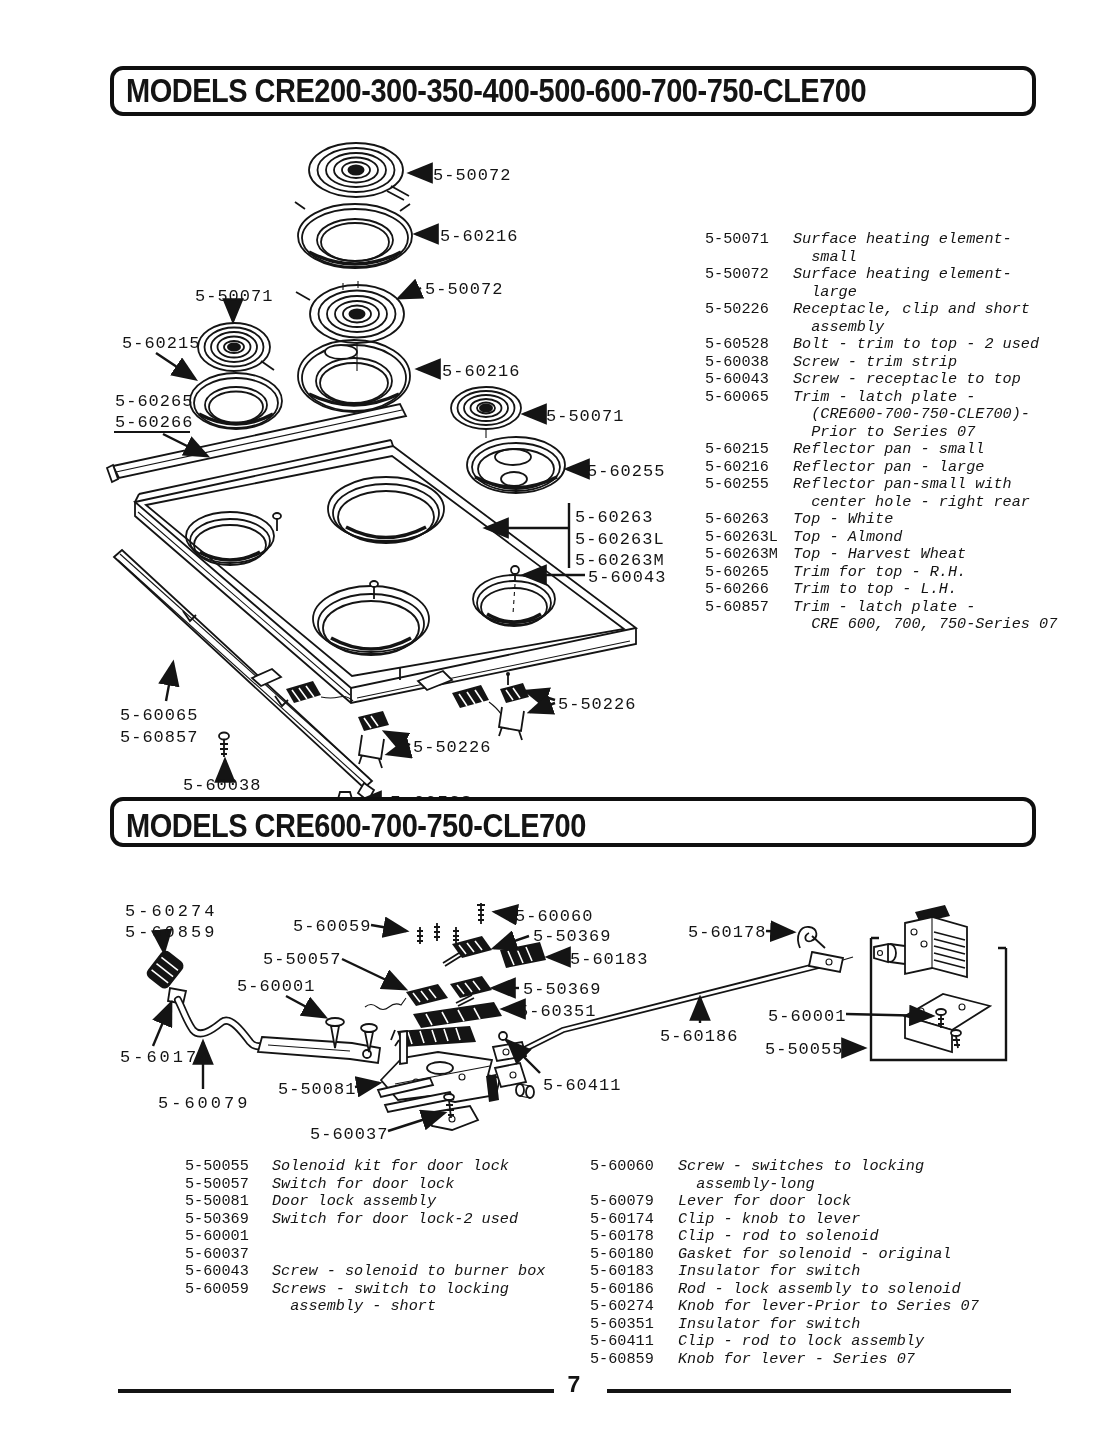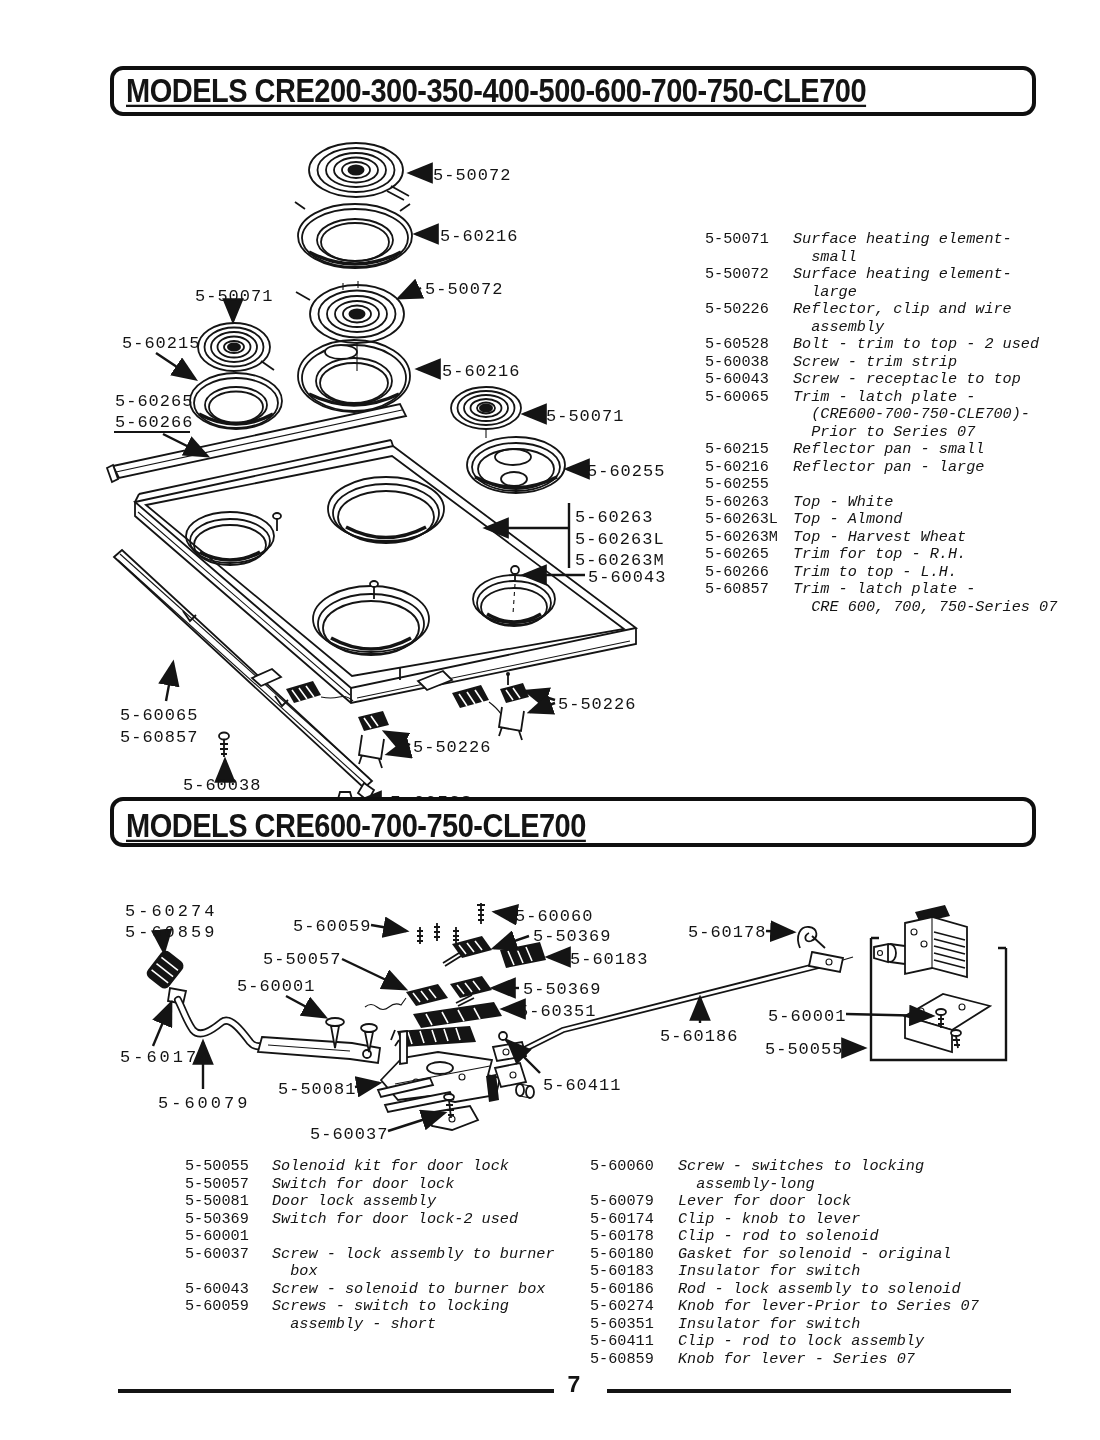--- a/index.html
+++ b/index.html
@@ -1,19 +1,19 @@
 <!DOCTYPE html>
 <html><head>
 <meta charset="utf-8">
 <style>
   html,body{margin:0;padding:0;background:#ddd;}
   .sheet{position:relative;width:1100px;height:1440px;background:#fff;overflow:hidden;
          font-family:"Liberation Mono",monospace;color:#141414;}
   .banner{position:absolute;left:110px;width:926px;height:50px;border:4px solid #0f0f0f;
-          border-radius:13px;background:#fff;display:flex;align-items:center;box-sizing:border-box;text-decoration:underline;}
+          border-radius:13px;background:#fff;display:flex;align-items:center;box-sizing:border-box;}
   .banner span{font-family:"Liberation Sans",sans-serif;font-weight:700;font-size:29px;
           letter-spacing:-0.5px;padding-left:12px;white-space:nowrap;
           transform:scaleY(1.15);transform-origin:left center;}
   #banner1{top:66px;} #banner2{top:797px;align-items:flex-end;}
   svg{position:absolute;left:0;}
   #diagram1{top:140px;} #diagram2{top:895px;}
   .plist{position:absolute;font-size:15.2px;line-height:17.5px;}
   #plist1{left:705px;top:231px;}
   #plist2L{left:185px;top:1158px;}
   #plist2R{left:590px;top:1158px;}
@@ -285,21 +285,21 @@
       </div>
 
       <div class="prow">
         <span class="pnum">5-50072</span>
         <span class="pdesc">Surface heating element-
   large</span>
       </div>
 
       <div class="prow">
         <span class="pnum">5-50226</span>
-        <span class="pdesc">Reflector, clip and wire
+        <span class="pdesc">Receptacle, clip and short
   assembly</span>
       </div>
 
       <div class="prow">
         <span class="pnum">5-60528</span>
         <span class="pdesc">Bolt - trim to top - 2 used</span>
       </div>
 
       <div class="prow">
         <span class="pnum">5-60038</span>
@@ -323,20 +323,22 @@
         <span class="pdesc">Reflector pan - small</span>
       </div>
 
       <div class="prow">
         <span class="pnum">5-60216</span>
         <span class="pdesc">Reflector pan - large</span>
       </div>
 
       <div class="prow">
         <span class="pnum">5-60255</span>
+        <span class="pdesc">Reflector pan-small with
+  center hole - right rear</span>
       </div>
 
       <div class="prow">
         <span class="pnum">5-60263</span>
         <span class="pdesc">Top - White</span>
       </div>
 
       <div class="prow">
         <span class="pnum">5-60263L</span>
         <span class="pdesc">Top - Almond</span>
@@ -576,22 +578,20 @@
         <span class="pnum">5-50369</span>
         <span class="pdesc">Switch for door lock-2 used</span>
       </div>
 
       <div class="prow">
         <span class="pnum">5-60001</span>
       </div>
 
       <div class="prow">
         <span class="pnum">5-60037</span>
-        <span class="pdesc">Screw - lock assembly to burner
-  box</span>
       </div>
 
       <div class="prow">
         <span class="pnum">5-60043</span>
         <span class="pdesc">Screw - solenoid to burner box</span>
       </div>
 
       <div class="prow">
         <span class="pnum">5-60059</span>
         <span class="pdesc">Screws - switch to locking

